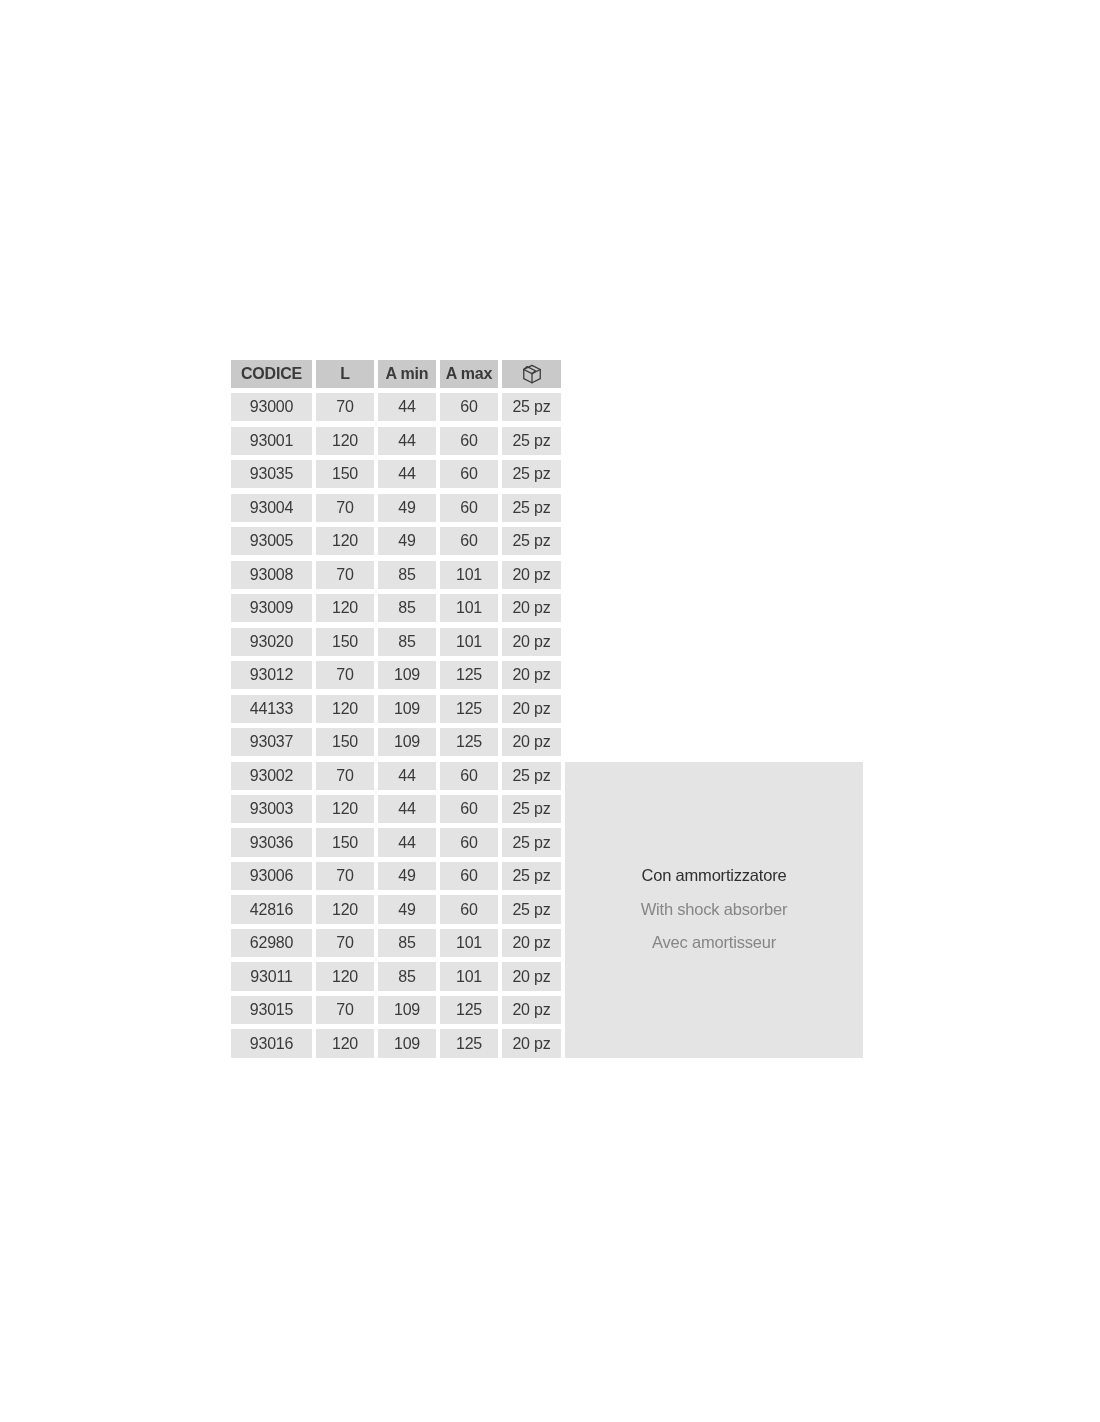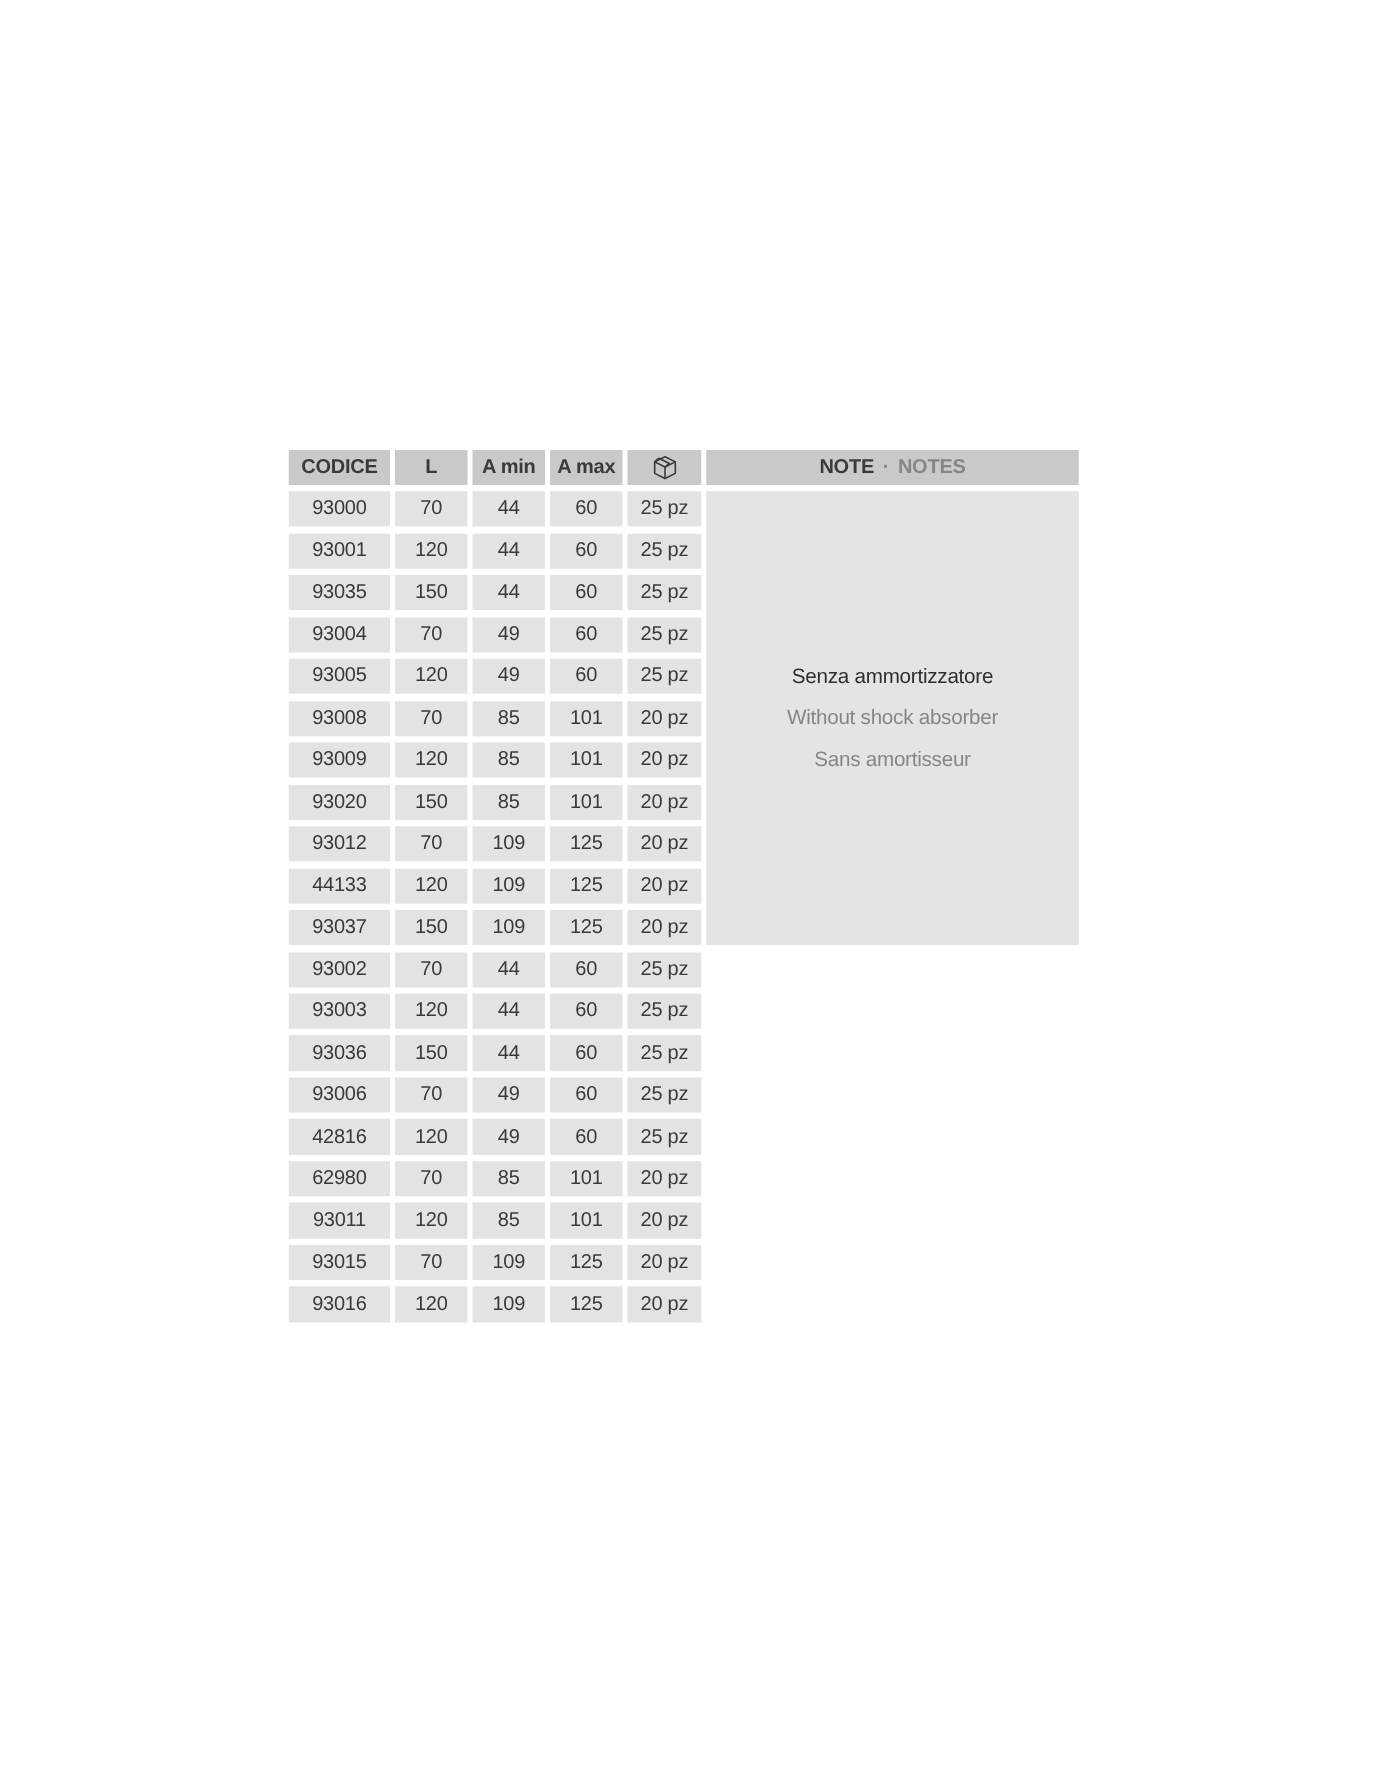--- a/index.html
+++ b/index.html
@@ -81,25 +81,20 @@
     <div class="cell header">A max</div>
     <div class="cell header">
       <span>
         <svg class="pkg-icon-svg" width="22" height="22" viewBox="0 0 24 24" fill="none" stroke="#3a3a3a" stroke-width="1.4" stroke-linejoin="round" stroke-linecap="round">
           <path d="M12 2.6 L21 7.1 L21 17.1 L12 21.6 L3 17.1 L3 7.1 Z"></path>
           <path d="M3 7.1 L12 11.6 L21 7.1"></path>
           <path d="M12 11.6 L12 21.6"></path>
           <path d="M3 7.1 L6.6 3.9 L15.8 8.5 L12 11.6"></path>
         </svg>
       </span>
-    </div>
-    <div class="cell header note-header">
-      <span>NOTE</span>
-      <span class="sep">·</span>
-      <span class="secondary-label">NOTES</span>
     </div>
   <div class="cell" style="grid-area: 2 / 1;">93000</div>
       <div class="cell" style="grid-area: 2 / 2;">70</div>
       <div class="cell" style="grid-area: 2 / 3;">44</div>
       <div class="cell" style="grid-area: 2 / 4;">60</div>
       <div class="cell" style="grid-area: 2 / 5;">25 pz</div>
       <div class="cell" style="grid-area: 3 / 1;">93001</div>
       <div class="cell" style="grid-area: 3 / 2;">120</div>
       <div class="cell" style="grid-area: 3 / 3;">44</div>
       <div class="cell" style="grid-area: 3 / 4;">60</div>
@@ -142,25 +137,20 @@
       <div class="cell" style="grid-area: 11 / 1;">44133</div>
       <div class="cell" style="grid-area: 11 / 2;">120</div>
       <div class="cell" style="grid-area: 11 / 3;">109</div>
       <div class="cell" style="grid-area: 11 / 4;">125</div>
       <div class="cell" style="grid-area: 11 / 5;">20 pz</div>
       <div class="cell" style="grid-area: 12 / 1;">93037</div>
       <div class="cell" style="grid-area: 12 / 2;">150</div>
       <div class="cell" style="grid-area: 12 / 3;">109</div>
       <div class="cell" style="grid-area: 12 / 4;">125</div>
       <div class="cell" style="grid-area: 12 / 5;">20 pz</div>
-      <div class="note-panel" style="grid-area: 2 / 6 / span 11;">
-        <div class="note-line primary">Senza ammortizzatore</div>
-        <div class="note-line secondary">Without shock absorber</div>
-        <div class="note-line secondary">Sans amortisseur</div>
-      </div>
       <div class="cell" style="grid-area: 13 / 1;">93002</div>
       <div class="cell" style="grid-area: 13 / 2;">70</div>
       <div class="cell" style="grid-area: 13 / 3;">44</div>
       <div class="cell" style="grid-area: 13 / 4;">60</div>
       <div class="cell" style="grid-area: 13 / 5;">25 pz</div>
       <div class="cell" style="grid-area: 14 / 1;">93003</div>
       <div class="cell" style="grid-area: 14 / 2;">120</div>
       <div class="cell" style="grid-area: 14 / 3;">44</div>
       <div class="cell" style="grid-area: 14 / 4;">60</div>
       <div class="cell" style="grid-area: 14 / 5;">25 pz</div>
@@ -192,14 +182,19 @@
       <div class="cell" style="grid-area: 20 / 1;">93015</div>
       <div class="cell" style="grid-area: 20 / 2;">70</div>
       <div class="cell" style="grid-area: 20 / 3;">109</div>
       <div class="cell" style="grid-area: 20 / 4;">125</div>
       <div class="cell" style="grid-area: 20 / 5;">20 pz</div>
       <div class="cell" style="grid-area: 21 / 1;">93016</div>
       <div class="cell" style="grid-area: 21 / 2;">120</div>
       <div class="cell" style="grid-area: 21 / 3;">109</div>
       <div class="cell" style="grid-area: 21 / 4;">125</div>
       <div class="cell" style="grid-area: 21 / 5;">20 pz</div>
+      <div class="note-panel" style="grid-area: 13 / 6 / span 9;">
+        <div class="note-line primary">Con ammortizzatore</div>
+        <div class="note-line secondary">With shock absorber</div>
+        <div class="note-line secondary">Avec amortisseur</div>
+      </div>
     </div>
 </div>
 
 </body></html>

